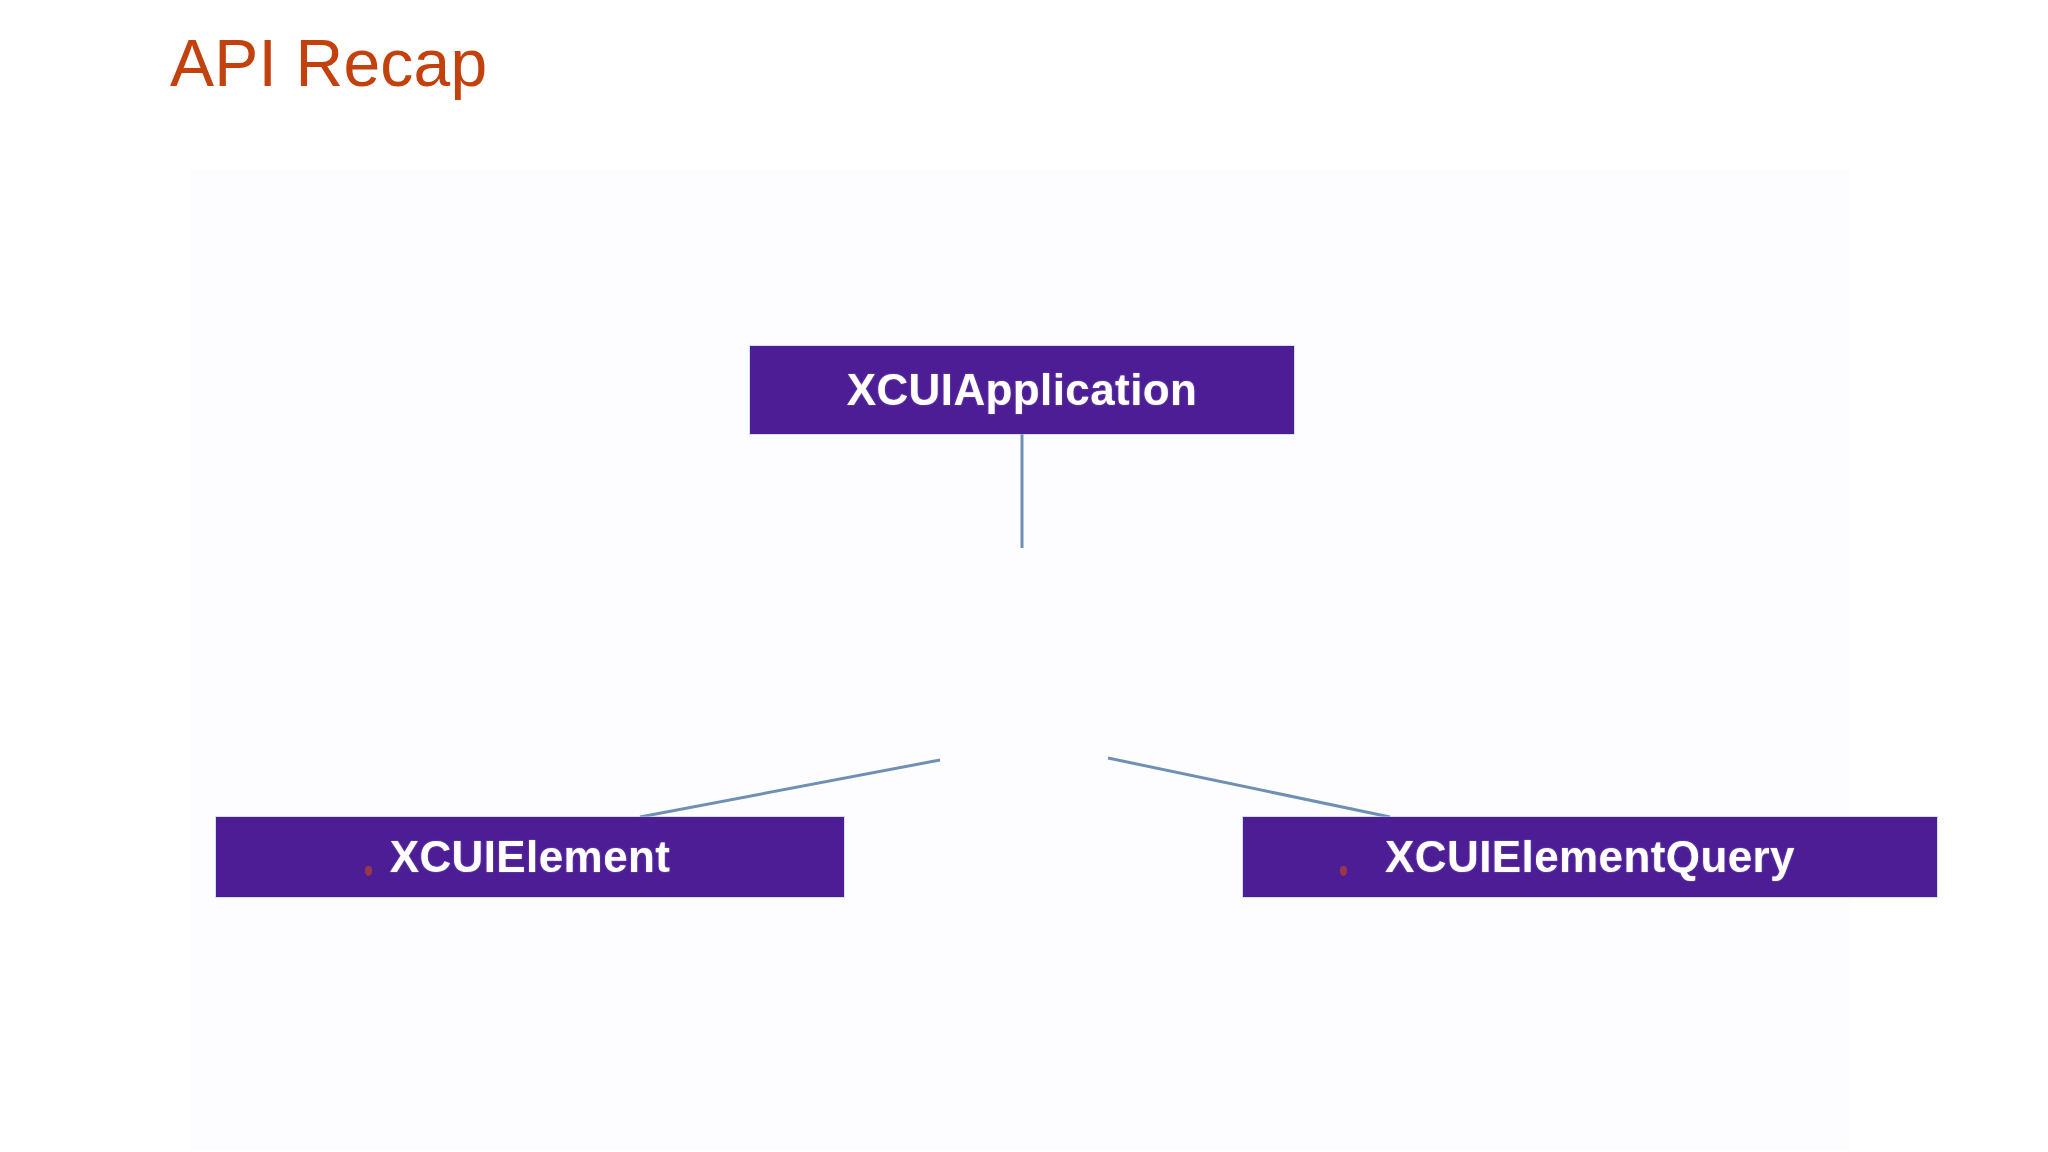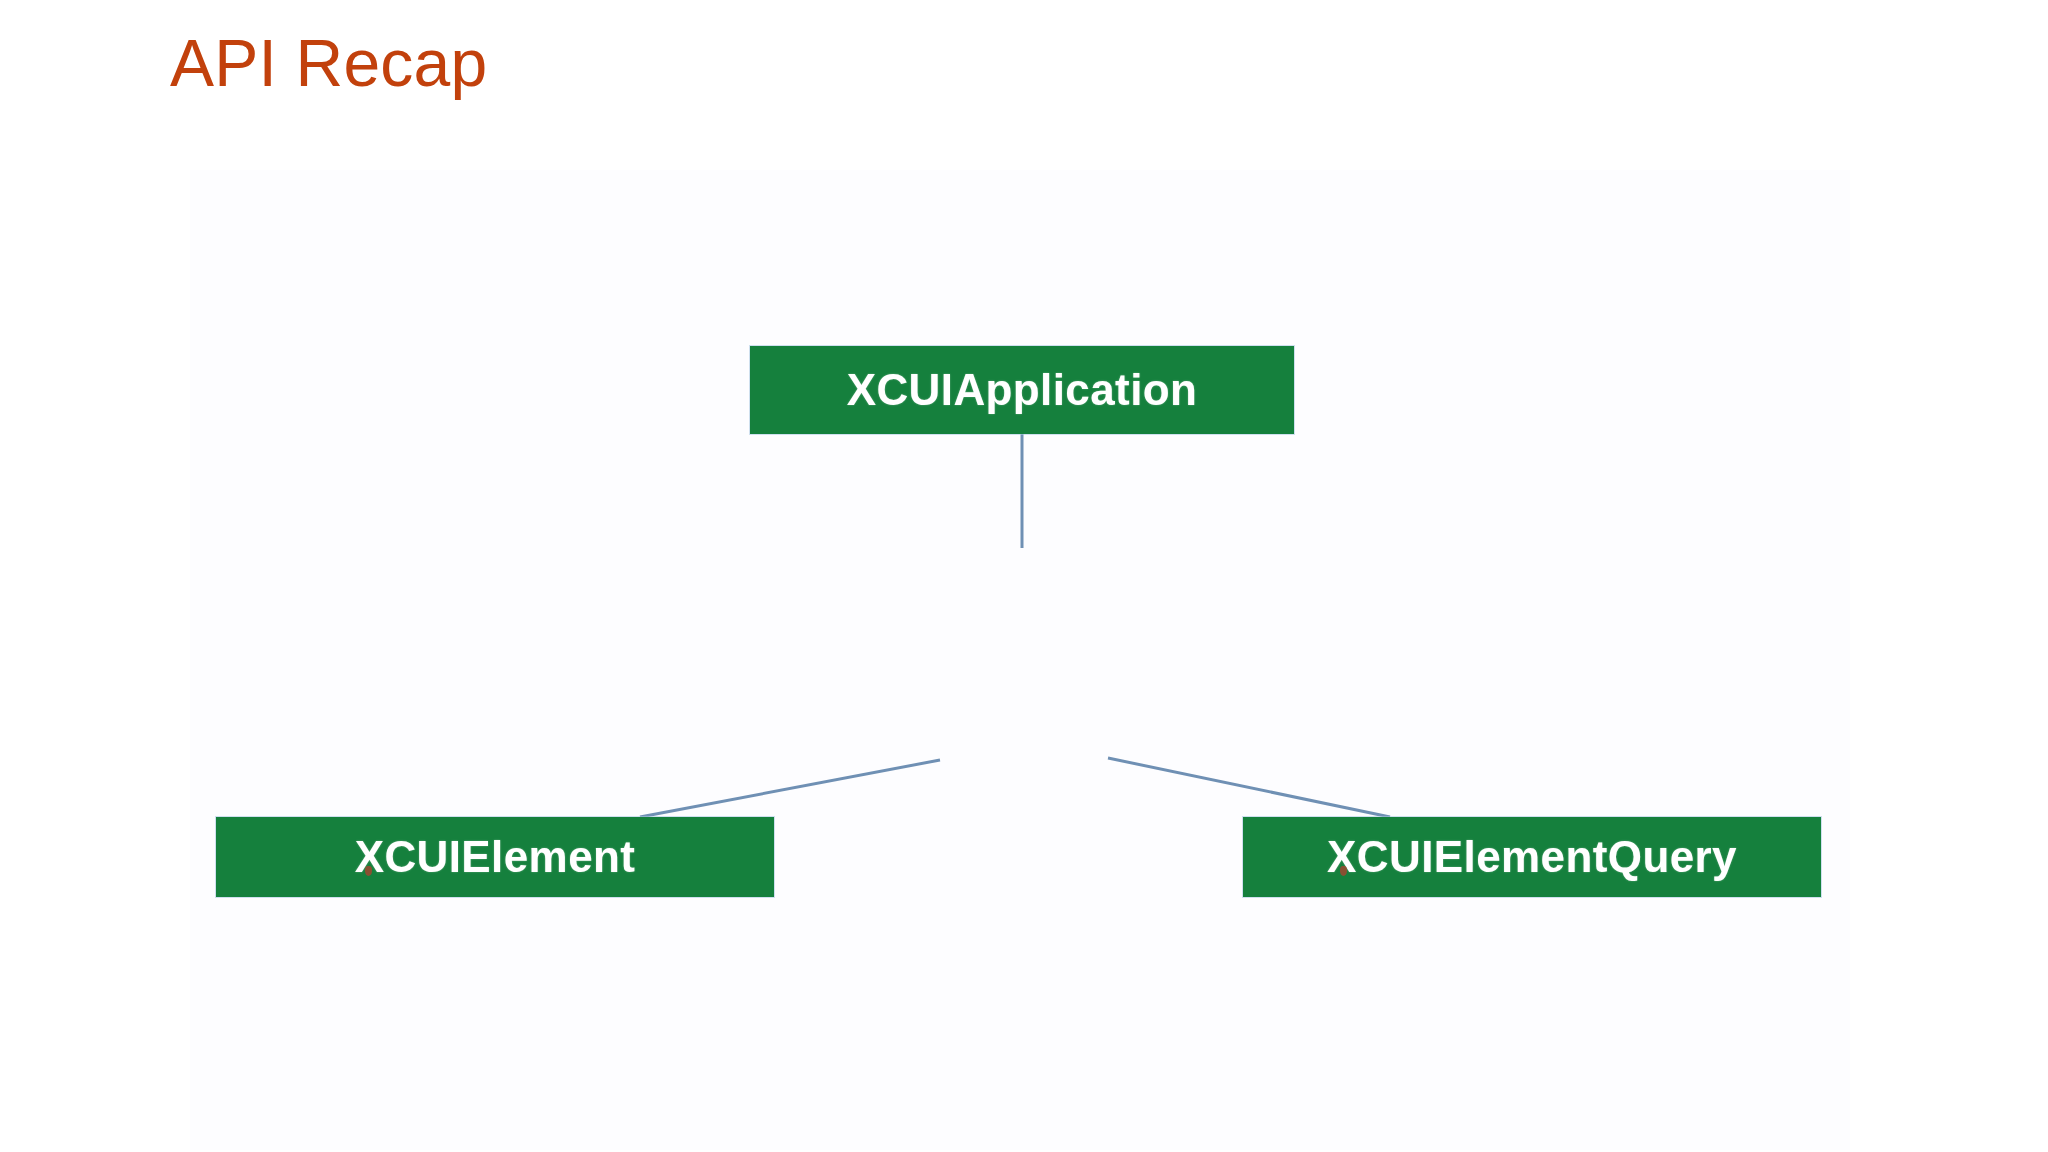--- a/index.html
+++ b/index.html
@@ -54,21 +54,21 @@
     position: absolute;
     left: 0; top: 0;
     width: 2048px;
     height: 1152px;
     pointer-events: none;
   }
 
   
   .node-box {
     position: absolute;
-    background: #15803d;
+    background: #4c1d95;
     display: flex;
     align-items: center;
     justify-content: center;
     box-shadow: 0 0 0 1px rgba(170,200,225,0.55);
   }
   .node-box .node-label {
     color: #ffffff;
     font-size: 44px;
     font-weight: 600;
     letter-spacing: 0.4px;
@@ -79,27 +79,27 @@
 
   #node-application {
     left: 750px;
     top: 346px;
     width: 544px;
     height: 88px;
   }
   #node-element {
     left: 216px;
     top: 817px;
-    width: 558px;
+    width: 628px;
     height: 80px;
   }
   #node-element-query {
     left: 1243px;
     top: 817px;
-    width: 578px;
+    width: 694px;
     height: 80px;
   }
 
   #node-apis {
     position: absolute;
     left: 900px;
     top: 543px;
     width: 245px;
     height: 245px;
     border-radius: 50%;

